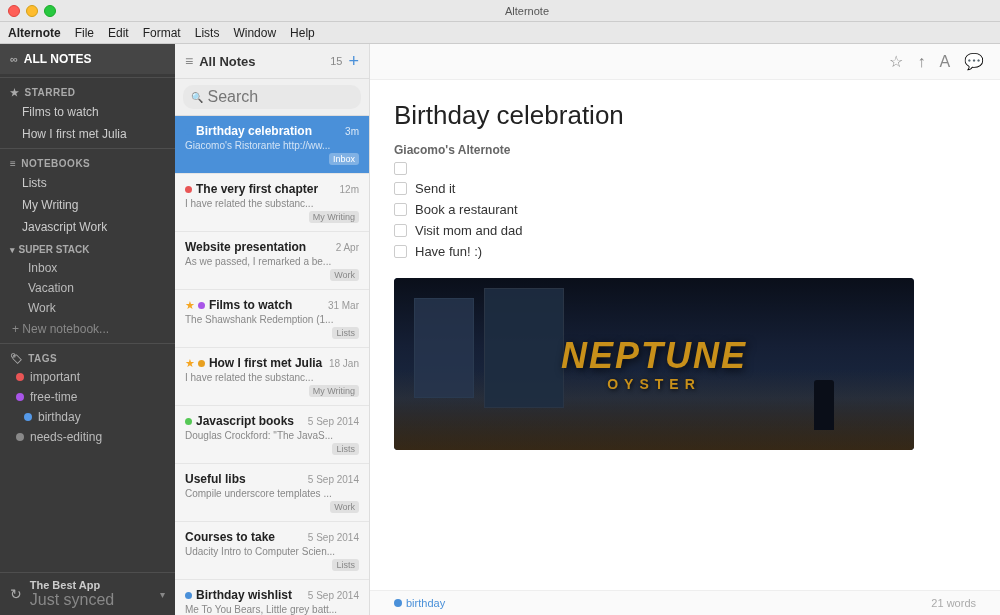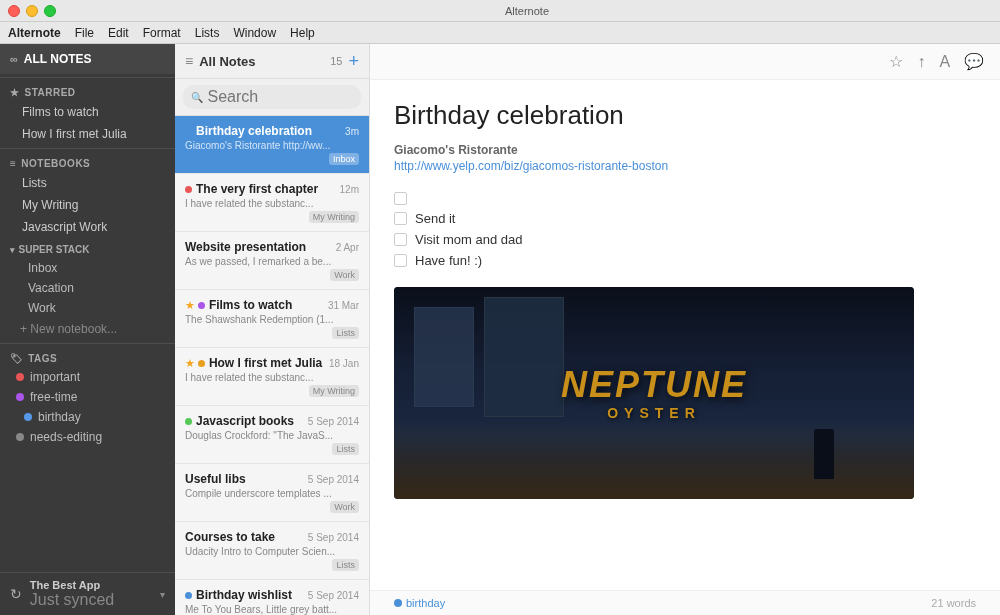--- a/index.html
+++ b/index.html
@@ -321,21 +321,21 @@
     }
     .checkbox {
       width: 13px; height: 13px;
       border: 1px solid #ccc;
       border-radius: 2px;
       flex-shrink: 0;
     }
     .note-image {
       width: 100%;
       max-width: 520px;
-      height: 212px;
+      height: 172px;
       border-radius: 4px;
       overflow: hidden;
       background: linear-gradient(135deg, #1a2a4a 0%, #2a3a5a 30%, #3a4a6a 60%, #1a2030 100%);
       position: relative;
       margin-bottom: 12px;
     }
     .note-image-overlay {
       position: absolute;
       inset: 0;
       display: flex;
@@ -429,21 +429,21 @@
     <div class="sidebar-item">Javascript Work</div>
 
     <div class="super-stack-header">
       <span class="chevron">▾</span>
       <span>Super Stack</span>
     </div>
     <div class="notebook-sub">Inbox</div>
     <div class="notebook-sub">Vacation</div>
     <div class="notebook-sub">Work</div>
 
-    <div class="sidebar-item" style="color:#888; padding-left:20px;">+ New notebook...</div>
+    <div class="sidebar-item" style="color:#888; padding-left:12px;">+ New notebook...</div>
 
     <div class="sidebar-divider"></div>
 
     <div class="sidebar-section-header">
       <span>🏷</span>
       <span>TAGS</span>
     </div>
     <div class="tag-item">
       <span class="tag-dot" style="background:#e85555;"></span>
       <span>important</span>
@@ -610,29 +610,32 @@
   <div class="note-detail">
     <div class="note-detail-toolbar">
       <span class="toolbar-spacer"></span>
       <span class="toolbar-icon">☆</span>
       <span class="toolbar-icon">↑</span>
       <span class="toolbar-icon">A</span>
       <span class="toolbar-icon">💬</span>
     </div>
     <div class="note-detail-content">
       <div class="note-title">Birthday celebration</div>
-      <div class="note-source">Giacomo's Ristorante</div>
-      <a class="note-link" href="#">http://www.yelp.com/biz/giacomos-ristorante-boston</a>
+      <div class="note-source">Giacomo's Alternote</div>
       <div class="note-checklist" id="checklist-container">
       <div class="checklist-item">
     <span class="checkbox"></span>
   </div>
           <div class="checklist-item">
     <span class="checkbox"></span>
     <span>Send it</span>
+  </div>
+          <div class="checklist-item">
+    <span class="checkbox"></span>
+    <span>Book a restaurant</span>
   </div>
           <div class="checklist-item">
     <span class="checkbox"></span>
     <span>Visit mom and dad</span>
   </div>
           <div class="checklist-item">
     <span class="checkbox"></span>
     <span>Have fun! :)</span>
   </div>
         </div>

